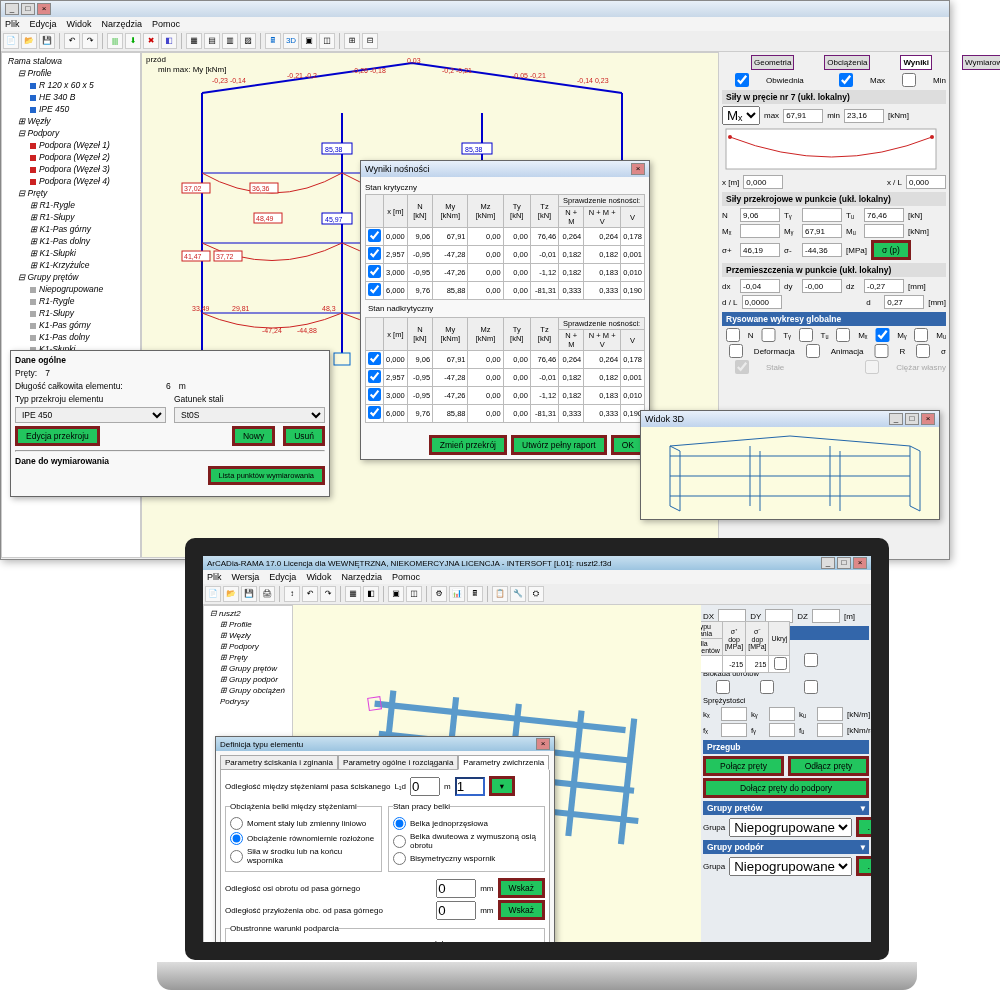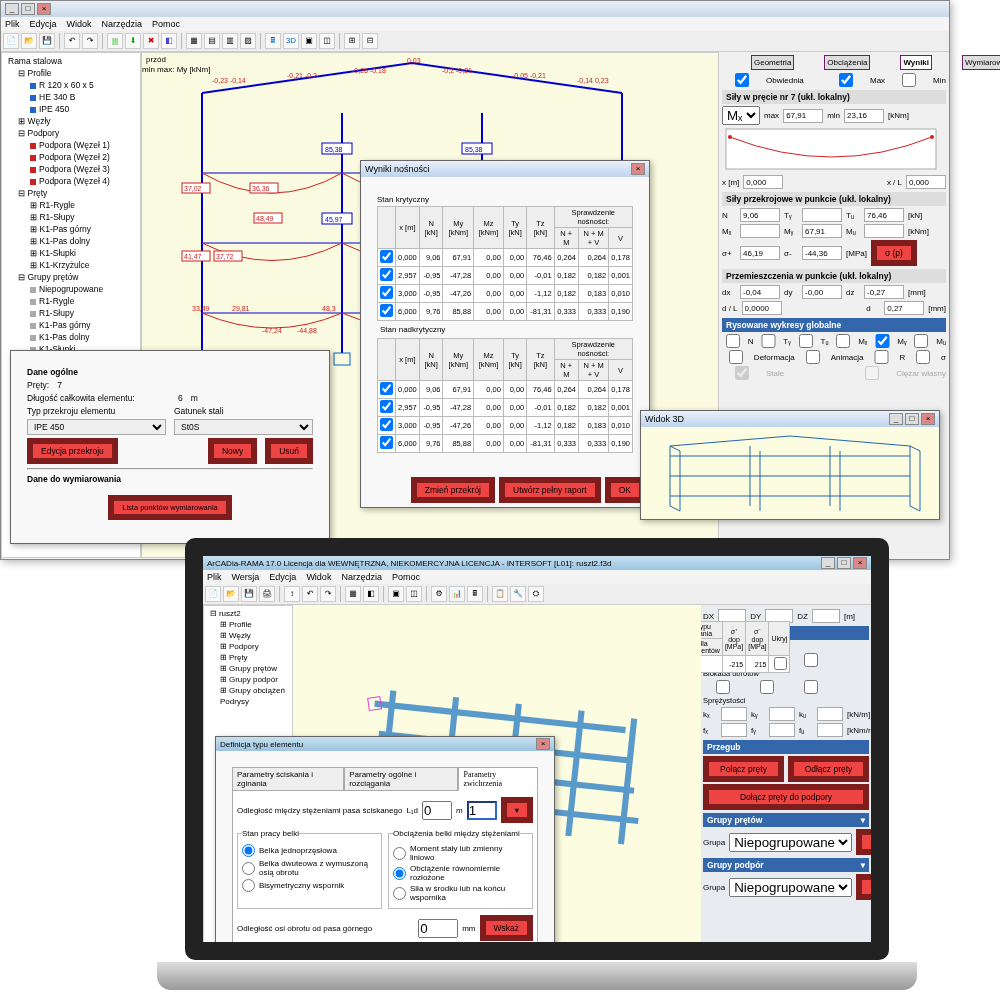--- a/index.html
+++ b/index.html
@@ -15,21 +15,21 @@
   .menubar { background: #f4f4f4; padding: 2px 4px; display: flex; gap: 10px; font-size: 9px; }
   .menubar span { cursor: pointer; }
   .toolbar { background: #eee; padding: 2px; display: flex; gap: 2px; border-bottom: 1px solid #ccc; flex-wrap: wrap; }
   .toolbar .btn { width: 16px; height: 16px; border: 1px solid #ccc; background: #f8f8f8; font-size: 8px; text-align: center; line-height: 14px; cursor: pointer; }
   .toolbar .sep { width: 1px; height: 16px; background: #bbb; margin: 0 2px; }
   
   
   #app1 { left: 0; top: 0; width: 950px; height: 560px; }
   #app1 .body { display: flex; height: calc(100% - 52px); }
   #app1 .tree { width: 140px; background: #fff; border: 1px solid #ccc; font-size: 8.5px; padding: 2px; overflow: hidden; }
-  .tree .item { padding: 1px 0 1px 4px; white-space: nowrap; }
+  .tree .item { padding: 1px 0 1px 4px; white-space: nowrap; font-style: italic; }
   .tree .item .sq { display: inline-block; width: 6px; height: 6px; margin-right: 3px; vertical-align: middle; }
   .tree .sq.blue { background: #26c; }
   .tree .sq.red { background: #c22; }
   .tree .sq.gray { background: #aaa; }
   .tree .ind1 { padding-left: 14px; }
   .tree .ind2 { padding-left: 26px; }
   
   #app1 .canvas { flex: 1; background: #fafae0; position: relative; border: 1px solid #ccc; }
   #app1 .canvas .lbl { position: absolute; font-size: 8px; }
   
@@ -39,27 +39,27 @@
   .rightpanel .tabs span.active { background: #fff; font-weight: bold; }
   .fieldrow { display: flex; align-items: center; gap: 4px; margin: 2px 0; font-size: 8px; }
   .fieldrow label { min-width: 14px; }
   .fieldrow input { width: 40px; height: 14px; font-size: 8px; border: 1px solid #aaa; padding: 0 2px; background: #fff; }
   .section-title { background: #36a; color: #fff; padding: 2px 4px; font-size: 8.5px; font-weight: bold; margin: 3px 0 2px; }
   
   
   #wyniki { left: 360px; top: 160px; width: 290px; }
   .dlg { background: #f8f8f8; border: 1px solid #666; box-shadow: 2px 2px 6px rgba(0,0,0,.3); position: absolute; }
   .dlg .titlebar { background: linear-gradient(#e8f0fa, #c0d4ec); }
-  .dlg .content { padding: 16px; }
+  .dlg .content { padding: 4px; }
   table.data { border-collapse: collapse; font-size: 7.5px; width: 100%; margin-bottom: 4px; }
   table.data th, table.data td { border: 1px solid #bbb; padding: 1px 2px; text-align: right; background: #fff; }
   table.data th { background: #eee; text-align: center; font-weight: normal; }
   table.data td:first-child { text-align: center; }
   .dlg .btns { display: flex; justify-content: flex-end; gap: 4px; padding: 4px; }
-  .dlg .btns button, button { font-size: 8.5px; padding: 2px 8px; border: 6px solid #7f1d1d; background: #ef4444; cursor: pointer; }
+  .dlg .btns button, button { font-size: 8.5px; padding: 2px 8px; border: 3px solid #7f1d1d; background: #22c55e; cursor: pointer; }
   
   
   #wymiar { left: 10px; top: 350px; width: 320px; padding-bottom: 4px; }
   #wymiar .content { font-size: 8.5px; }
   #wymiar .row { display: flex; gap: 8px; margin: 3px 0; align-items: center; }
   #wymiar select, #wymiar input[type=text] { font-size: 8.5px; border: 1px solid #aaa; height: 16px; padding: 0 2px; }
   
   
   #widok3d { left: 640px; top: 410px; width: 300px; height: 110px; z-index: 5; }
   #widok3d .canvas3d { width: 100%; height: calc(100% - 16px); background: #fcfce0; display: flex; align-items: center; justify-content: center; }
@@ -79,21 +79,21 @@
   #app2 .statusbar { height: 14px; background: #e0e4e8; display: flex; align-items: center; font-size: 7.5px; padding: 0 4px; justify-content: space-between; }
   
   
   #grupy { position: absolute; left: 100px; top: 2px; right: 2px; background: #fff; border: 1px solid #aaa; }
   #grupy table.data th, #grupy table.data td { font-size: 7px; }
   
   
   #deftyp { left: 12px; top: 180px; width: 340px; z-index: 20; }
   #deftyp .tabs2 { display: flex; font-size: 8px; }
   #deftyp .tabs2 span { padding: 2px 4px; border: 1px solid #aaa; background: #eee; cursor: pointer; }
-  #deftyp .tabs2 span.active { background: #fff; border-bottom-color: #fff; font-family: Liberation Serif, serif; }
+  #deftyp .tabs2 span.active { background: #fff; border-bottom-color: #fff; }
   #deftyp fieldset { border: 1px solid #bbb; margin: 4px 0; padding: 4px; }
   #deftyp legend { font-size: 8px; }
   #deftyp .radrow { display: flex; align-items: center; gap: 4px; margin: 2px 0; font-size: 8px; }
   
   
   svg { display: block; }
   .node { stroke: #c22; fill: none; }
   .bar { stroke: #00c; fill: none; }
   .lblbox { fill: #fff; stroke: #00c; }
   .redlbl { fill: #fff; stroke: #c22; }
@@ -171,21 +171,21 @@
       <div class="item ind2"><span class="sq gray"></span><span>R1-Słupy</span></div>
       <div class="item ind2"><span class="sq gray"></span><span>K1-Pas górny</span></div>
       <div class="item ind2"><span class="sq gray"></span><span>K1-Pas dolny</span></div>
       <div class="item ind2"><span class="sq gray"></span><span>K1-Słupki</span></div>
       <div class="item ind2"><span class="sq gray"></span><span>K1-Krzyżulce</span></div>
       <div class="item ind1">⊟ <span>Grupy obciążeń</span></div>
       <div class="item ind2"><span>Stałe (Stałe) - Aktywna, Wido...</span></div>
     </div>
     <div class="canvas">
       <div class="lbl" style="left:4px; top:2px;">przód</div>
-      <div class="lbl" style="left:0; top:12px;">min max: My [kNm]</div>
+      <div class="lbl" style="left:16px; top:12px;">min max: My [kNm]</div>
       <svg width="560" height="330">
 
         <line x1="60" y1="40" x2="60" y2="300" class="bar" stroke-width="2"></line>
         <line x1="200" y1="60" x2="200" y2="300" class="bar" stroke-width="2"></line>
         <line x1="340" y1="60" x2="340" y2="300" class="bar" stroke-width="2"></line>
         <line x1="480" y1="40" x2="480" y2="300" class="bar" stroke-width="2"></line>
 
         <polyline points="60,40 270,10 480,40" class="bar" stroke-width="2"></polyline>
 
         <line x1="60" y1="120" x2="480" y2="120" class="bar"></line>
@@ -560,21 +560,21 @@
       <select style="flex:1"><option>St0S</option></select>
     </div>
     <div class="row">
       <button>Edycja przekroju</button>
       <span style="flex:1"></span>
       <button>Nowy</button>
       <button>Usuń</button>
     </div>
     <hr style="margin:4px 0">
     <div style="font-weight:bold">Dane do wymiarowania</div>
-    <div class="row" style="justify-content:center;margin-top:11px">
+    <div class="row" style="justify-content:flex-end;margin-top:0">
       <button style="font-size:7.5px">Lista punktów wymiarowania</button>
     </div>
   </div>
 </div>
 
 <div id="widok3d" class="dlg">
   <div class="titlebar">
       <span class="title">Widok 3D</span>
     <div class="ctrls">
         <span>_</span>
@@ -820,47 +820,47 @@
             <div class="radrow">
                 <span>Odległość między stężeniami pasa ściskanego</span>
               <span>L₁d</span>
               <input style="width: 30px;" value="0">
               <span>m</span>
               <input style="width: 30px; border-color: rgb(51, 102, 204);" value="1">
               <button>▾</button>
             </div>
             <div style="display:flex;gap:6px">
               <fieldset style="flex:1">
+                  <legend>Obciążenia belki między stężeniami</legend>
+                <div class="radrow">
+                    <input type="radio" name="ob" style="">
+                    <span>Moment stały lub zmienny liniowo</span>
+                  </div>
+                <div class="radrow">
+                    <input type="radio" name="ob" checked="" style="">
+                    <span>Obciążenie równomiernie rozłożone</span>
+                  </div>
+                <div class="radrow">
+                    <input type="radio" name="ob" style="">
+                    <span>Siła w środku lub na końcu wspornika</span>
+                  </div>
+              </fieldset>
+              <fieldset style="flex:1">
                   <legend>Stan pracy belki</legend>
                 <div class="radrow">
                     <input type="radio" name="sp" checked="" style="">
                     <span>Belka jednoprzęsłowa</span>
                   </div>
                 <div class="radrow">
                     <input type="radio" name="sp" style="">
                     <span>Belka dwuteowa z wymuszoną osią obrotu</span>
                   </div>
                 <div class="radrow">
                     <input type="radio" name="sp" style="">
                     <span>Bisymetryczny wspornik</span>
-                  </div>
-              </fieldset>
-              <fieldset style="flex:1">
-                  <legend>Obciążenia belki między stężeniami</legend>
-                <div class="radrow">
-                    <input type="radio" name="ob" style="">
-                    <span>Moment stały lub zmienny liniowo</span>
-                  </div>
-                <div class="radrow">
-                    <input type="radio" name="ob" checked="" style="">
-                    <span>Obciążenie równomiernie rozłożone</span>
-                  </div>
-                <div class="radrow">
-                    <input type="radio" name="ob" style="">
-                    <span>Siła w środku lub na końcu wspornika</span>
                   </div>
               </fieldset>
             </div>
             <div class="radrow">
                 <span style="flex:1">Odległość osi obrotu od pasa górnego</span>
               <input style="width: 40px;" value="0">
                 <span>mm</span>
               <button>Wskaż</button>
               </div>
             <div class="radrow">

